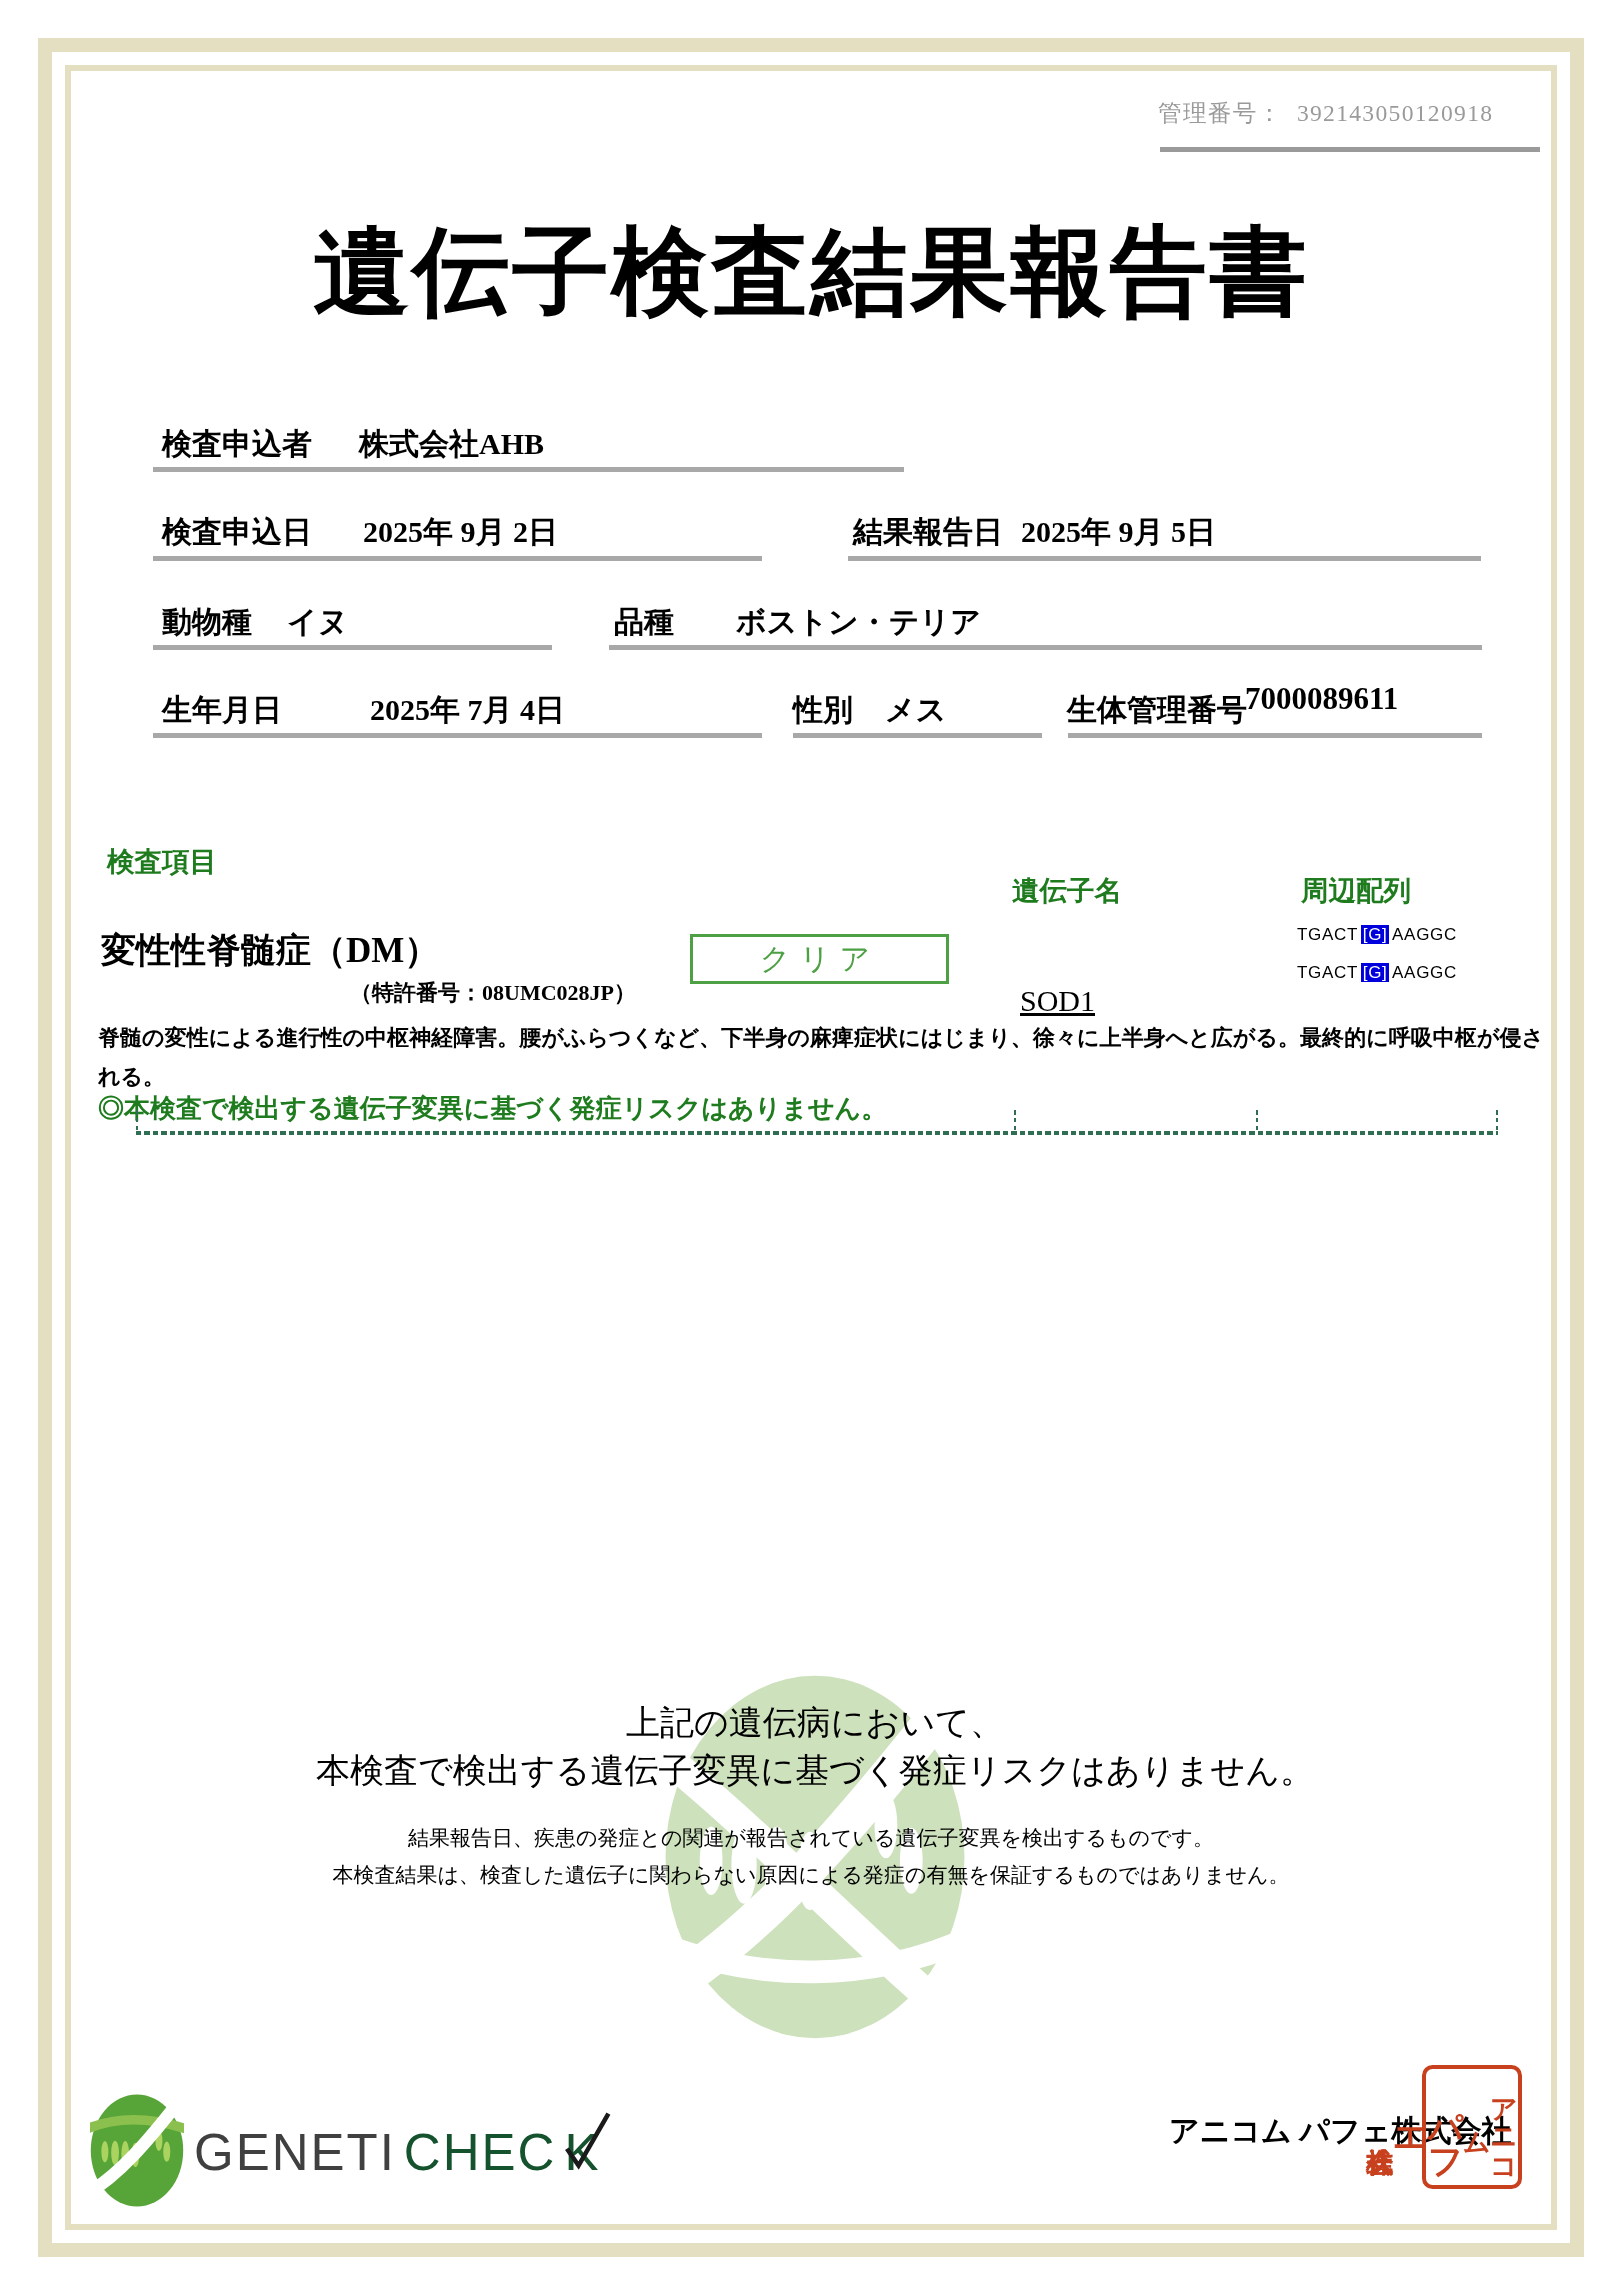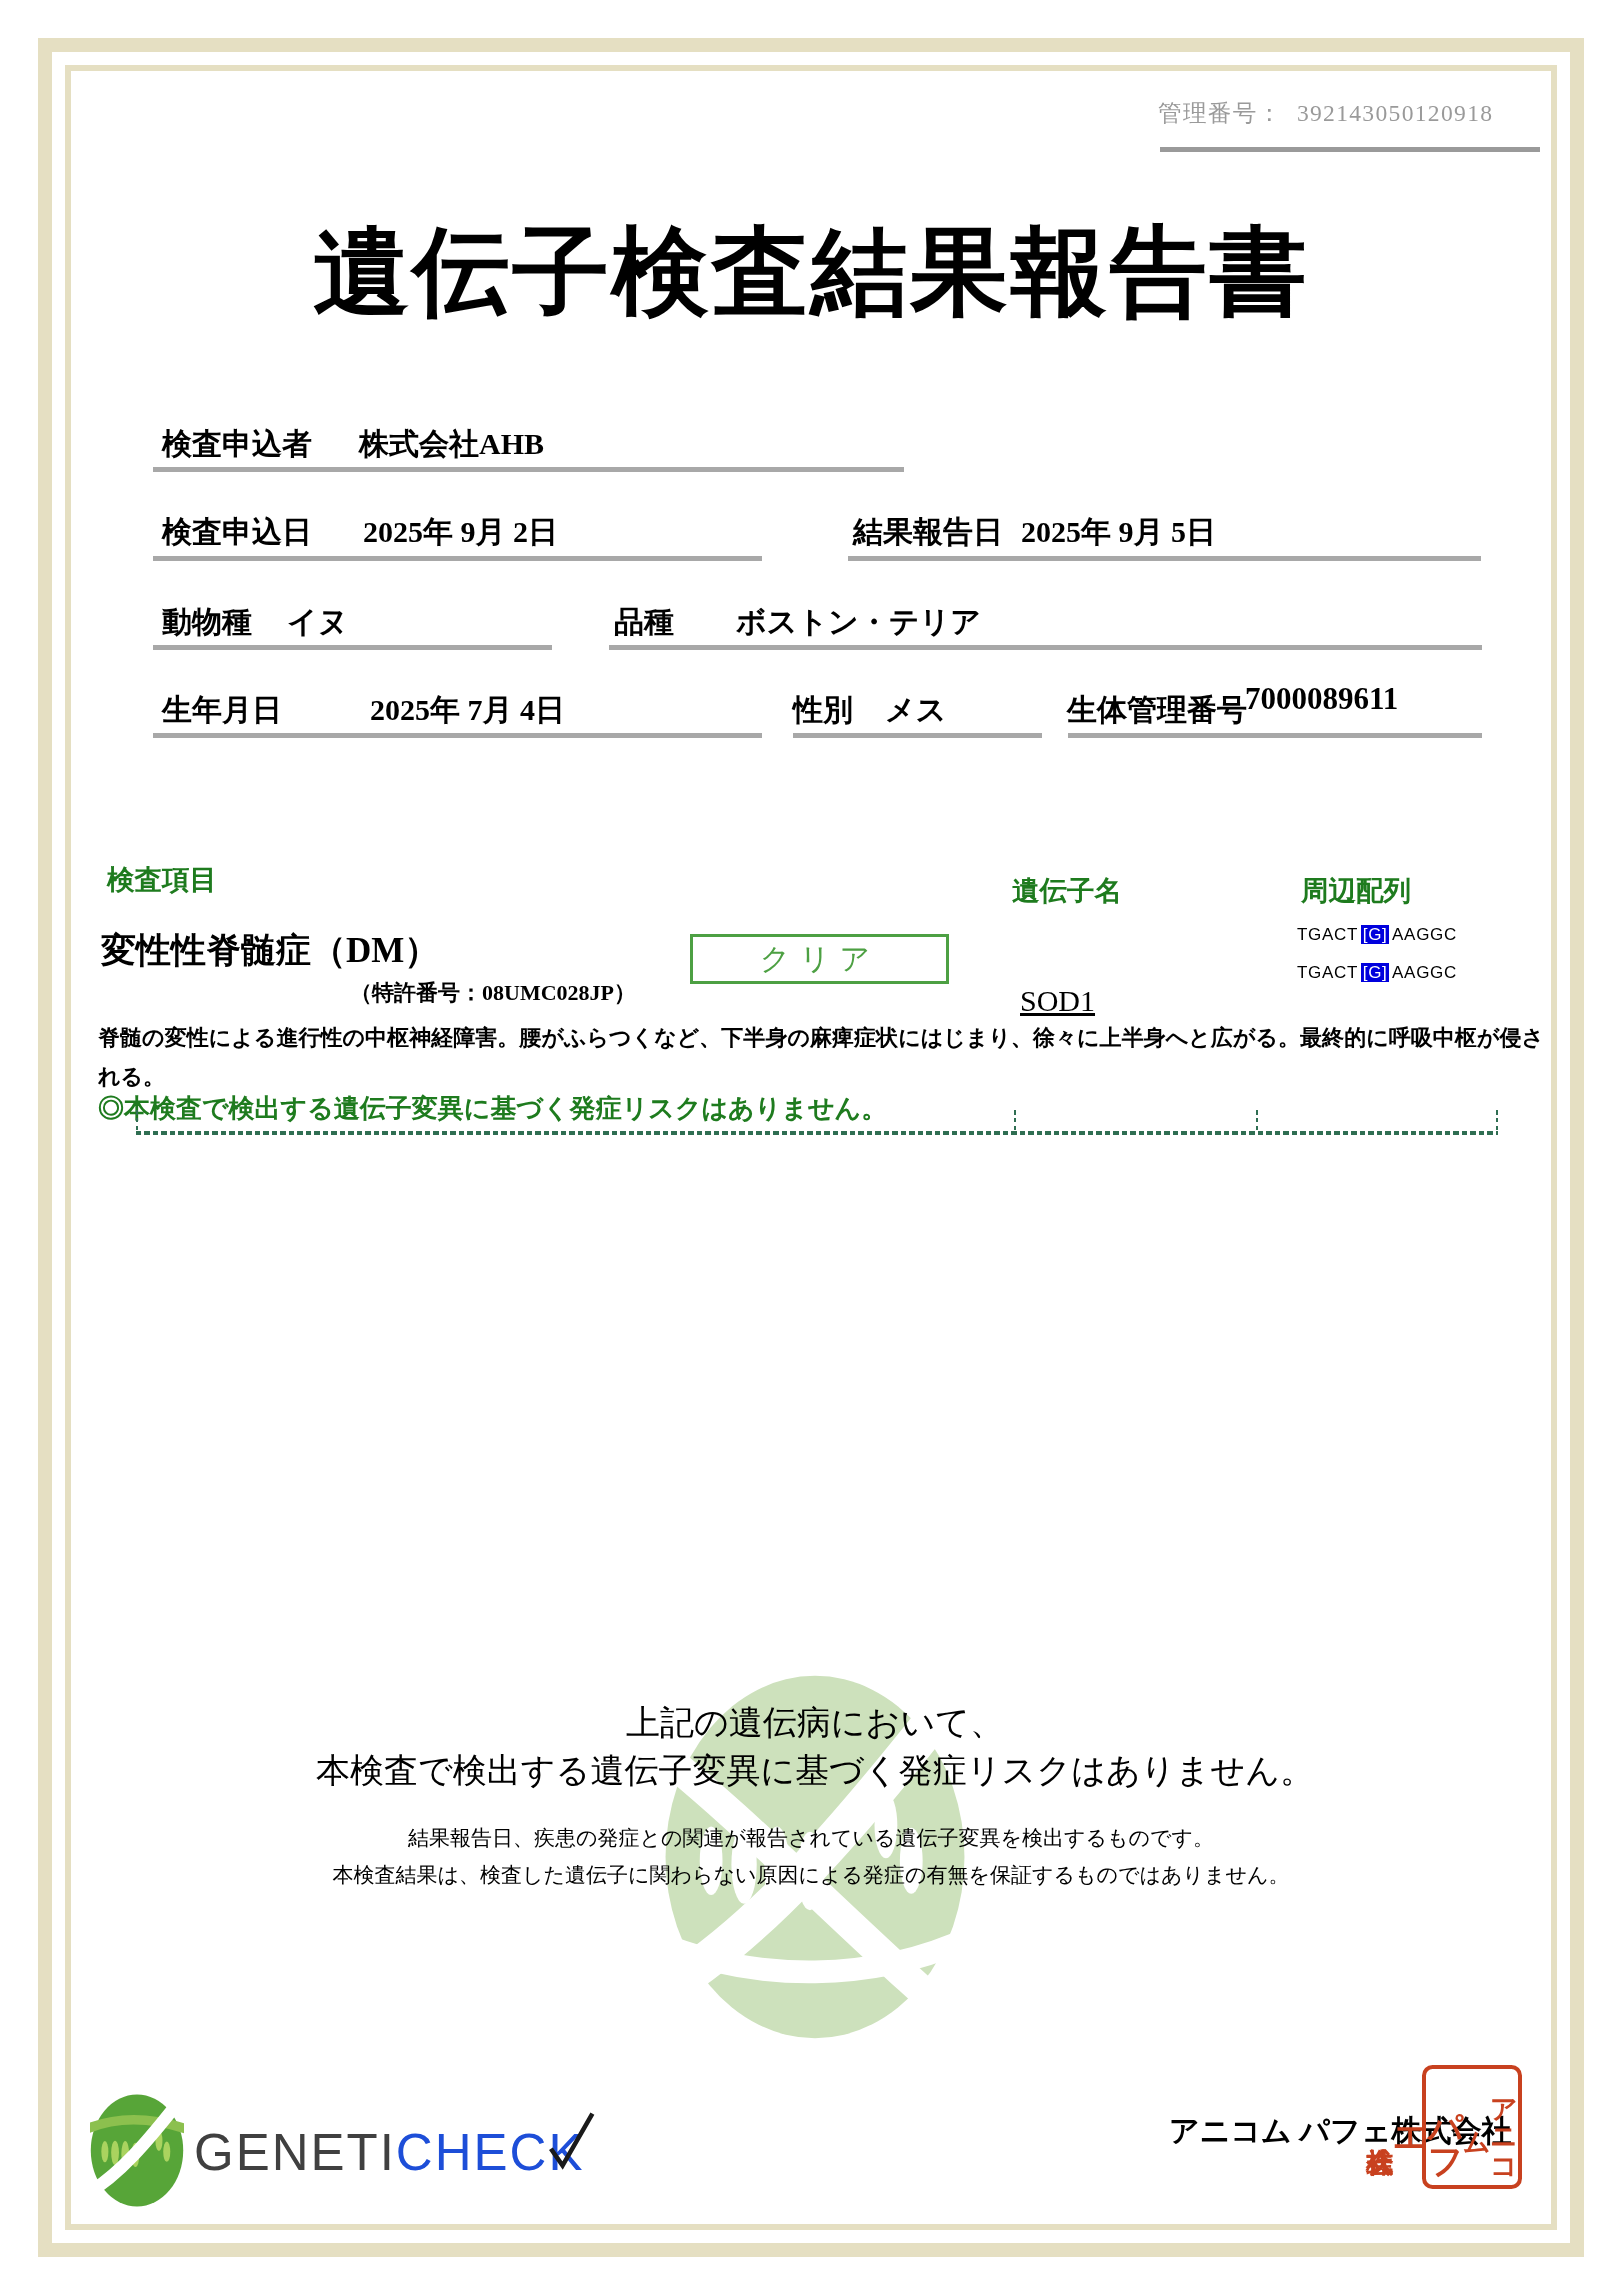--- a/index.html
+++ b/index.html
@@ -47,21 +47,21 @@
   .statement { left:0; width:1622px; text-align:center; font-family:"Liberation Sans", sans-serif; white-space:nowrap; z-index:2;padding-left:8px; }
   .st1 { top:1700px; font-size:34px; }
   .st2 { top:1748px; font-size:34px; }
   .note { left:0; width:1622px; text-align:center; font-family:"Liberation Sans", sans-serif; font-size:21px; white-space:nowrap; z-index:2; }
   .n1 { top:1824px; } .n2 { top:1861px; }
 
   .watermark { left:663px; top:1673px; width:304px; height:368px; z-index:1; }
 
   .logo { left:90px; top:2089px; width:94px; height:123px; }
   .wordmark { left:194px; top:2123px; font-family:"Liberation Sans", sans-serif; font-size:51px; letter-spacing:2px; white-space:nowrap; }
-  .wm-dark { color:#404040; } .wm-green { color:#1d4ed8; }
+  .wm-dark { color:#404040; } .wm-green { color:#14532d;margin-left:8px; }
   .k-wrap { position:relative; display:inline-block; }
   .k-check { position:absolute; right:-10.5px; top:-11.8px; width:48px; height:65px; }
 
   .company { left:1169px; top:2111px; font-size:30px; font-weight:bold; white-space:nowrap; z-index:1; }
 
   .seal { left:1422px; top:2065px; width:100px; height:124px; border:4.6px solid #c8411f; border-radius:10.5px;
     color:#c8411f; z-index:3; padding:2.6px 1.3px; }
   .seal-cols { writing-mode:vertical-rl; width:100%; height:100%; display:flex; flex-direction:column; justify-content:space-between; }
   .seal-col { font-weight:bold; line-height:1.0; letter-spacing:0; text-align:center; }
   .seal-col.c4 { font-size:27px; }
@@ -118,21 +118,21 @@
   <div class="abs flabel" style="left:162px; top:690px;">生年月日</div>
   <div class="abs fvalue" style="left:370px; top:690px;">2025年 7月 4日</div>
   <div class="abs flabel" style="left:793px; top:690px;">性別</div>
   <div class="abs fvalue" style="left:885px; top:690px;">メス</div>
   <div class="abs flabel" style="left:1067px; top:690px;text-align:right;">生体管理番号</div>
   <div class="abs fvalue" style="left:1245px; top:681px; font-size:31px;">7000089611</div>
   <div class="abs fline" style="left:153px; top:733px; width:609px;"></div>
   <div class="abs fline" style="left:793px; top:733px; width:249px;"></div>
   <div class="abs fline" style="left:1068px; top:733px; width:414px;"></div>
 
-  <div class="abs green-h" style="left:107px; top:862px;">検査項目</div>
+  <div class="abs green-h" style="left:107px; top:844px;">検査項目</div>
   <div class="abs green-h" style="left:1012px; top:873px;">遺伝子名</div>
   <div class="abs green-h" style="left:1301px; top:873px;">周辺配列</div>
 
   <div class="abs disease">変性性脊髄症（DM）</div>
   <div class="abs patent">（特許番号：08UMC028JP）</div>
   <div class="abs result-box">
     <span>クリア</span>
   </div>
   <div class="abs gene">SOD1</div>
 

